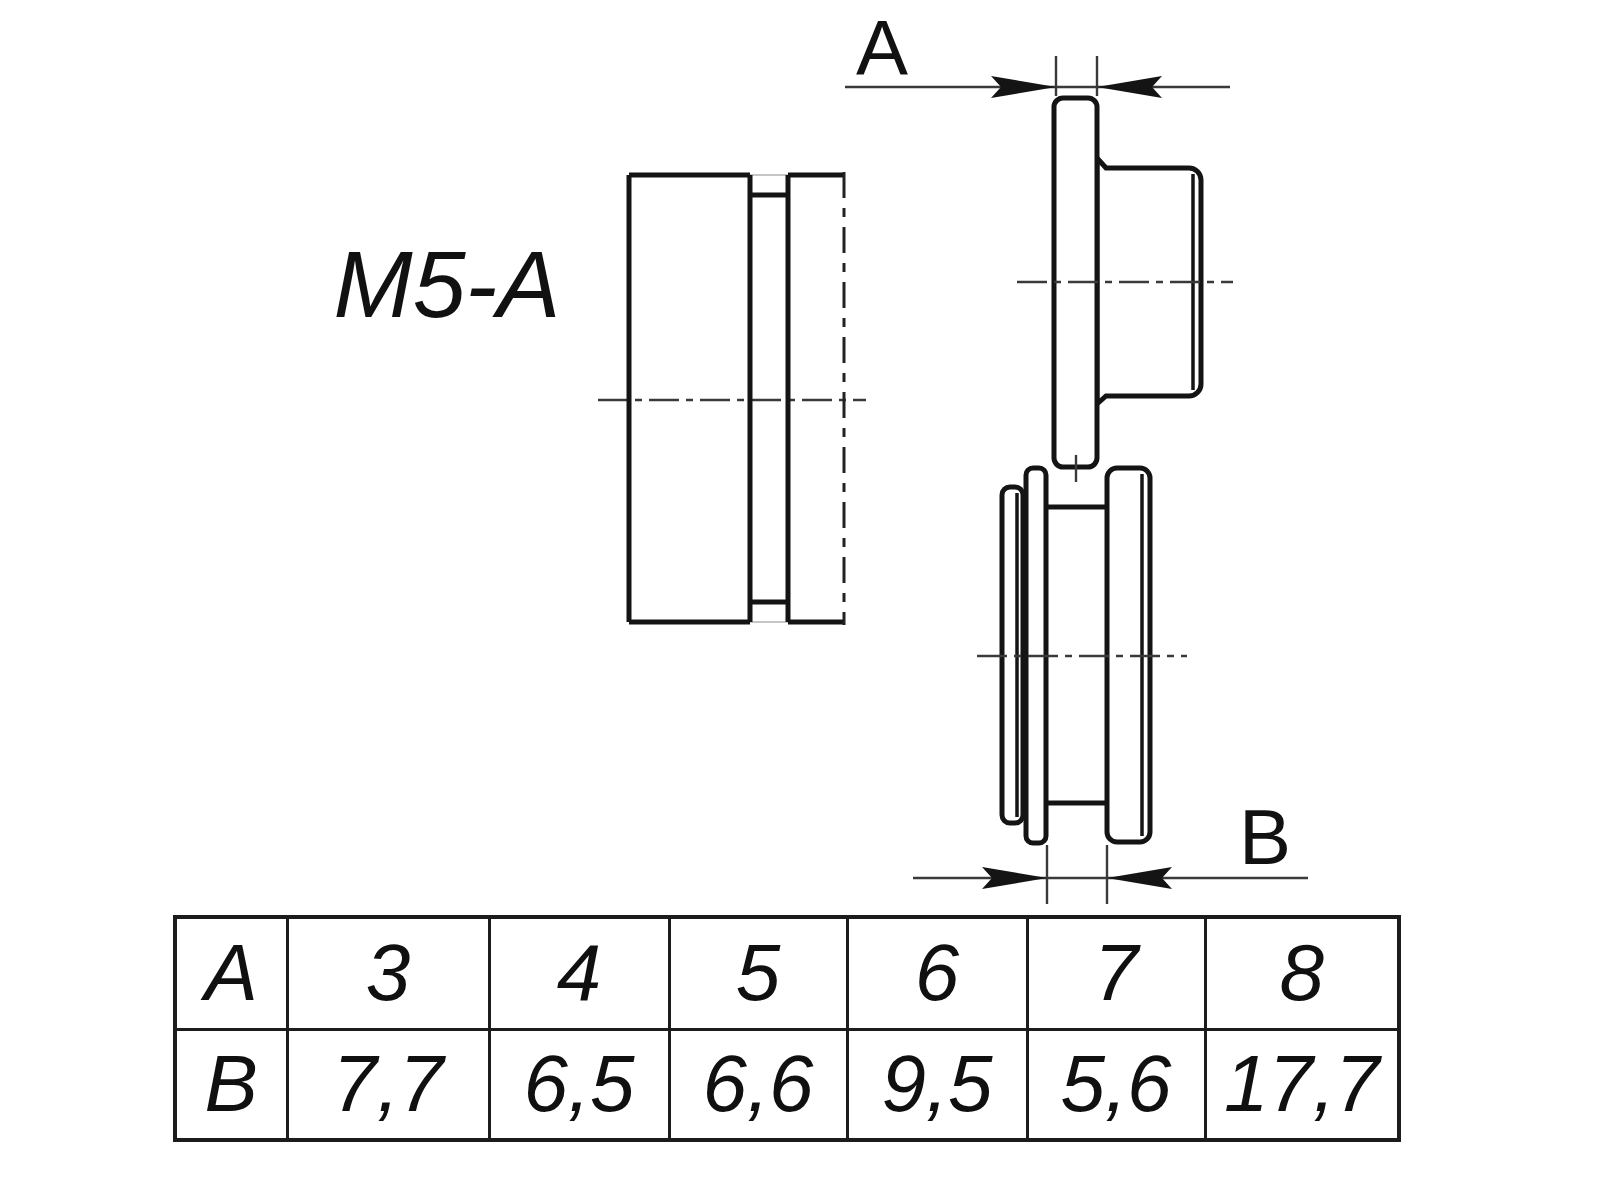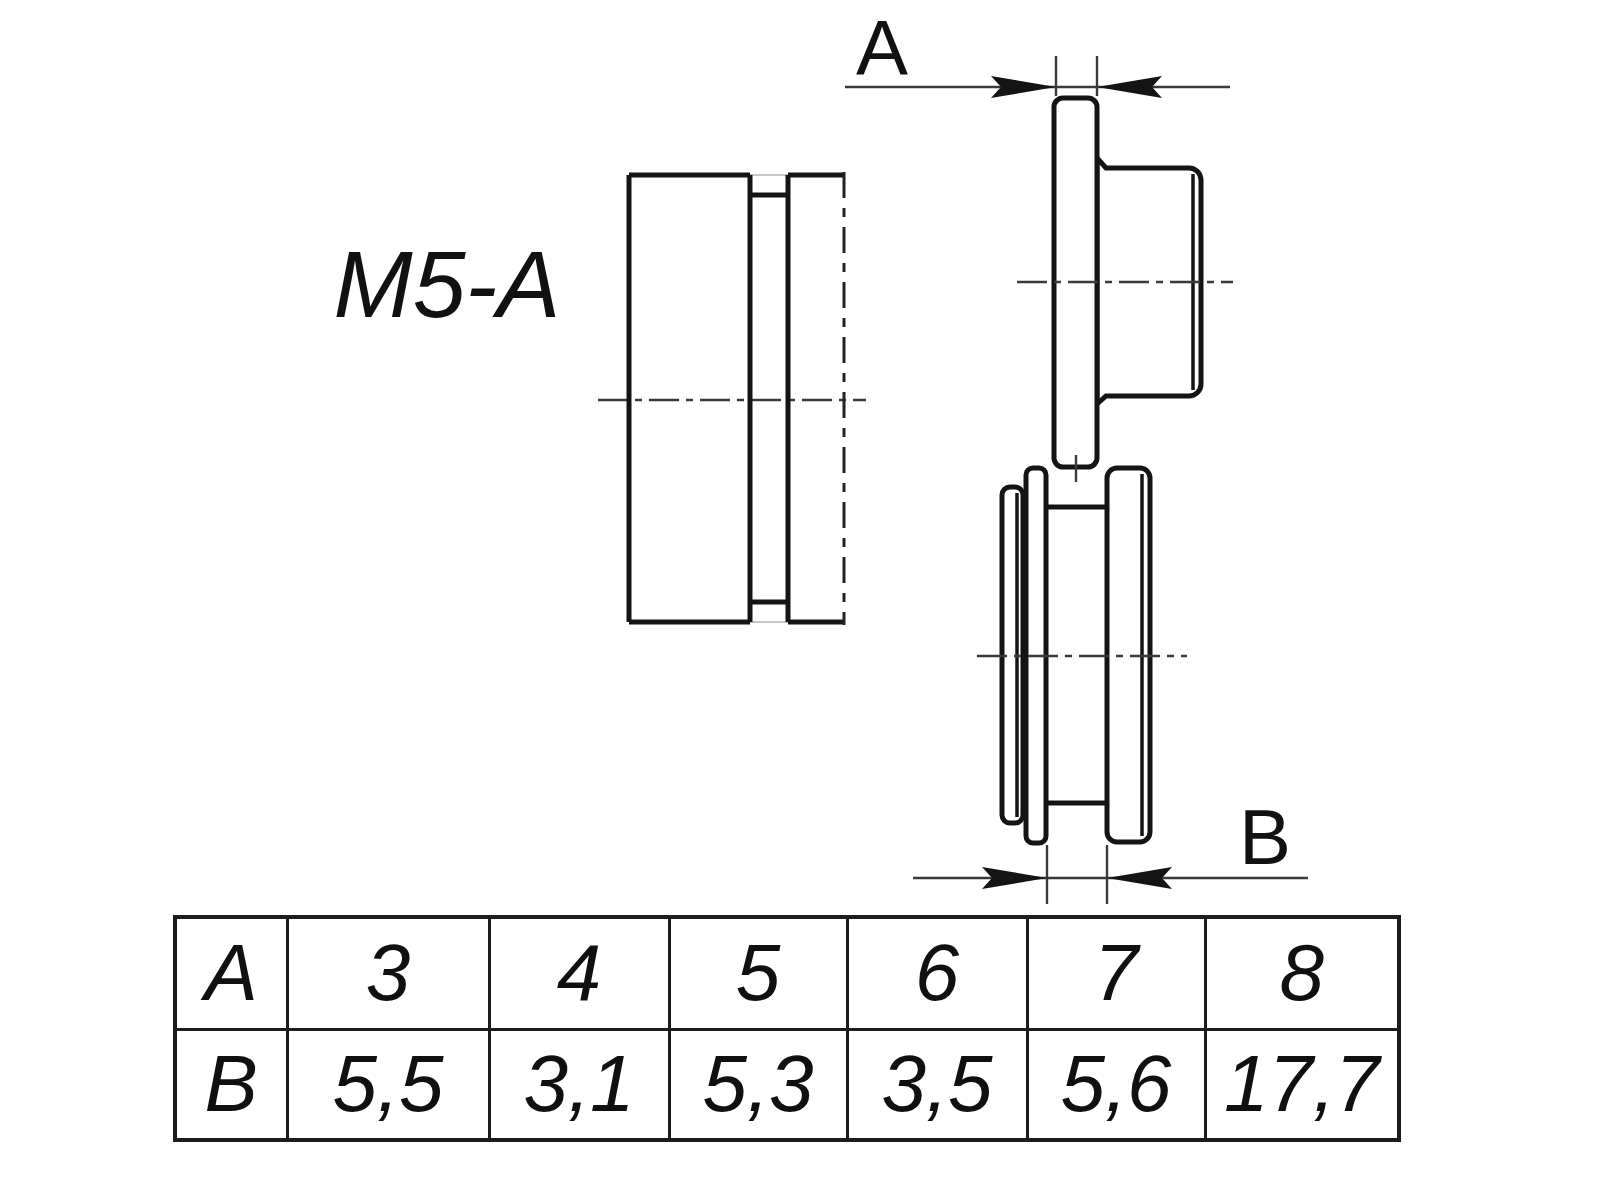--- a/index.html
+++ b/index.html
@@ -103,23 +103,23 @@
       <td>A</td>
       <td>3</td>
       <td>4</td>
       <td>5</td>
       <td>6</td>
       <td>7</td>
       <td>8</td>
     </tr>
     <tr style="height:111px">
       <td>B</td>
-      <td>5,5</td>
-      <td>3,1</td>
-      <td>5,3</td>
-      <td>3,5</td>
+      <td>7,7</td>
+      <td>6,5</td>
+      <td>6,6</td>
+      <td>9,5</td>
       <td>5,6</td>
       <td>17,7</td>
     </tr>
   </tbody>
     </table>
 
 </div>
 
 </body></html>

